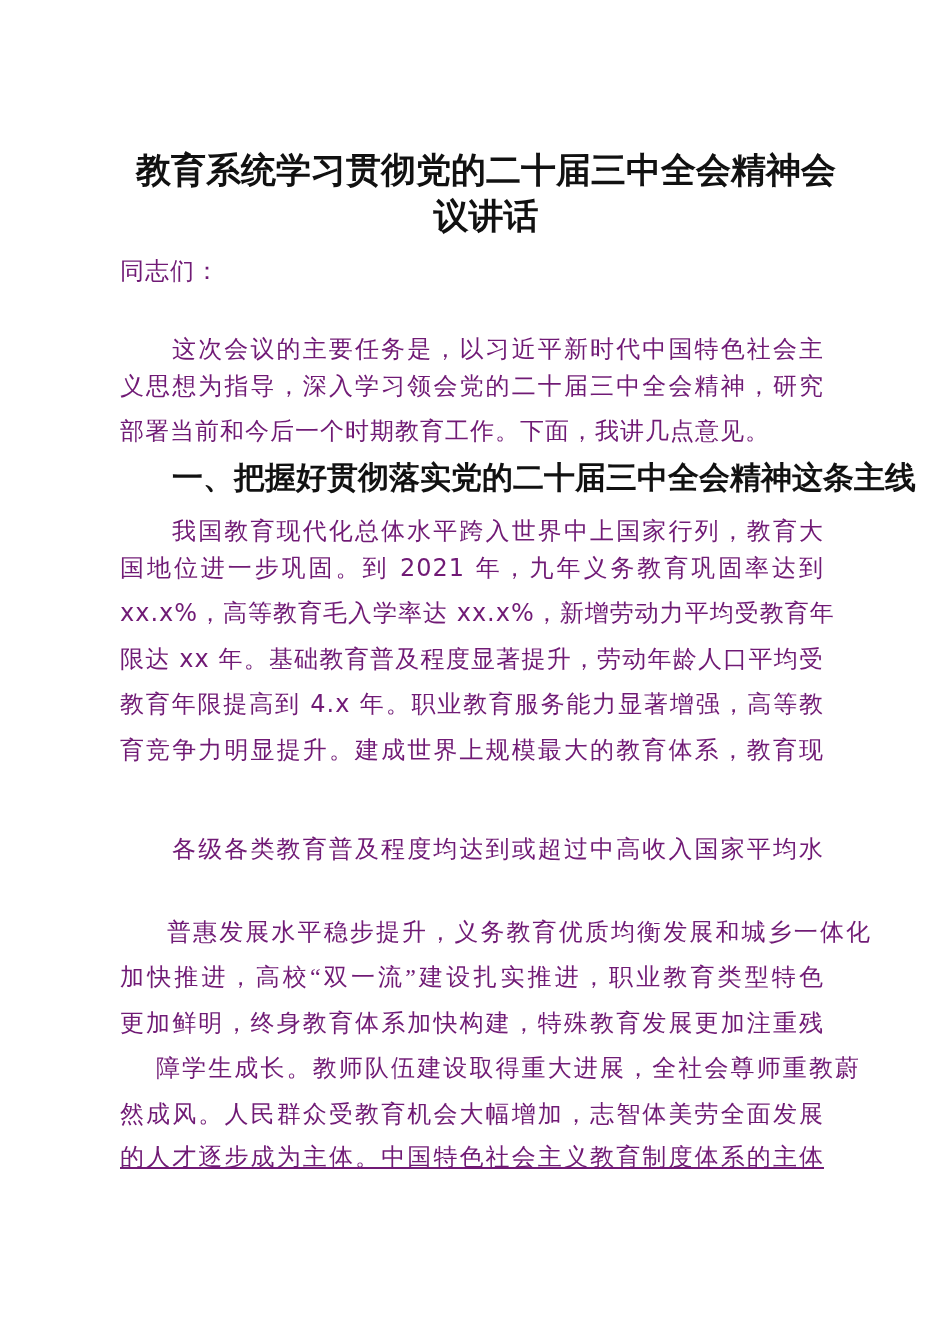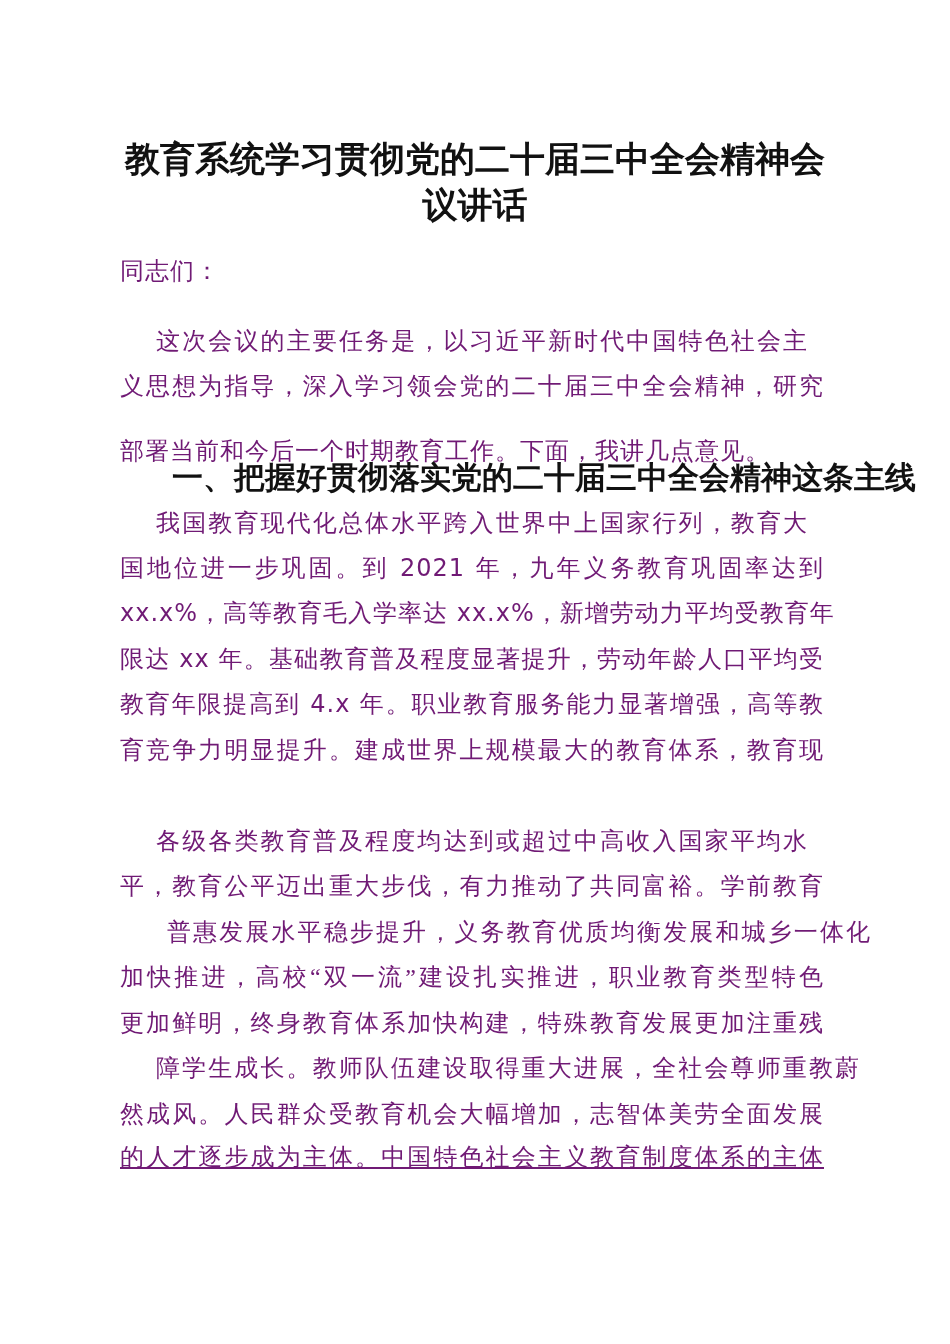--- a/index.html
+++ b/index.html
@@ -5,63 +5,62 @@
     html, body { margin: 0; padding: 0; background: #ffffff; }
     body { width: 950px; height: 1344px; position: relative; overflow: hidden; }
     .page {
       position: absolute; left: 0; top: 0; width: 950px; height: 1344px;
       background: #ffffff; color: #1a1a1a;
     }
     .title {
       position: absolute; left: 100px; width: 750px; text-align: center;
       font-family: "DejaVu Serif", "Liberation Serif", serif;
       font-weight: bold; font-size: 35px; color: #111111; letter-spacing: 0px;
-      line-height: 42px; margin: 0;
+      line-height: 42px; margin: 11px;
     }
     .line {
       position: absolute; left: 120px; width: 704px; height: 34px;
       font-family: "DejaVu Sans", "Liberation Sans", sans-serif;
       font-size: 24px; line-height: 34px; color: #701a75;
       white-space: nowrap; text-align: justify; text-align-last: justify;
       letter-spacing: 1px;
     }
     .line.last { text-align-last: left; }
-    .line.indent { left: 156px; width: 652px; }
+    .line.indent { left: 172px; width: 652px; margin-top: 8px; }
     .heading {
       position: absolute; left: 172px; width: 640px; height: 34px;
       font-family: "DejaVu Sans", "Liberation Sans", sans-serif;
       font-weight: bold; font-size: 31px; line-height: 34px; color: #111111;
       white-space: nowrap;
     }
   </style>
 </head>
 <body>
 
 <div class="page">
 
   <h1 class="title" style="top:138px;">教育系统学习贯彻党的二十届三中全会精神会</h1>
   <h1 class="title" style="top:184px;">议讲话</h1>
 
   <div class="line last" style="top:254px;">同志们：</div>
 
   <div class="line indent" style="top:324px;">这次会议的主要任务是，以习近平新时代中国特色社会主</div>
   <div class="line" style="top:369px;">义思想为指导，深入学习领会党的二十届三中全会精神，研究</div>
-  <div class="line last" style="top:434px;">部署当前和今后一个时期教育工作。下面，我讲几点意见。</div>
+  <div class="line last" style="top:414px;">部署当前和今后一个时期教育工作。下面，我讲几点意见。</div>
 
   <div class="heading" style="top:460px;">一、把握好贯彻落实党的二十届三中全会精神这条主线</div>
 
   <div class="line indent" style="top:506px;">我国教育现代化总体水平跨入世界中上国家行列，教育大</div>
   <div class="line" style="top:551px;">国地位进一步巩固。到 2021 年，九年义务教育巩固率达到</div>
   <div class="line" style="top:596px;">xx.x%，高等教育毛入学率达 xx.x%，新增劳动力平均受教育年</div>
   <div class="line" style="top:642px;">限达 xx 年。基础教育普及程度显著提升，劳动年龄人口平均受</div>
   <div class="line" style="top:687px;">教育年限提高到 4.x 年。职业教育服务能力显著增强，高等教</div>
   <div class="line" style="top:733px;">育竞争力明显提升。建成世界上规模最大的教育体系，教育现</div>
 
   <div class="line indent" style="top:824px;">各级各类教育普及程度均达到或超过中高收入国家平均水</div>
-  <div class="line" style="top:869px;">平，教育公平迈出重大步伐，有力推动了共同富裕。学前教育</div>
   <div class="line" style="top:915px;margin-left:47px;">普惠发展水平稳步提升，义务教育优质均衡发展和城乡一体化</div>
   <div class="line" style="top:960px;font-family:Liberation Serif, serif;">加快推进，高校“双一流”建设扎实推进，职业教育类型特色</div>
   <div class="line" style="top:1006px;">更加鲜明，终身教育体系加快构建，特殊教育发展更加注重残</div>
   <div class="line" style="top:1051px;margin-left:36px;">障学生成长。教师队伍建设取得重大进展，全社会尊师重教蔚</div>
   <div class="line" style="top:1097px;">然成风。人民群众受教育机会大幅增加，志智体美劳全面发展</div>
   <div class="line" style="top:1140px;text-decoration:underline;">的人才逐步成为主体。中国特色社会主义教育制度体系的主体</div>
 
 </div>
 
 </body></html>

